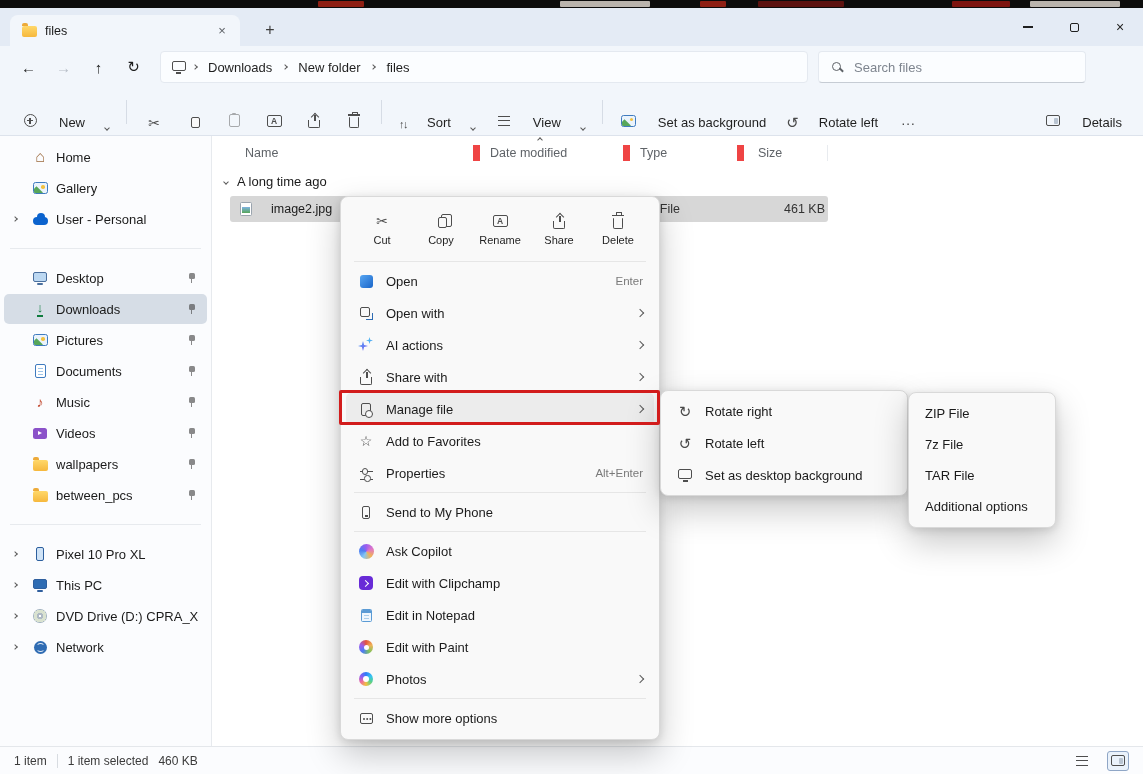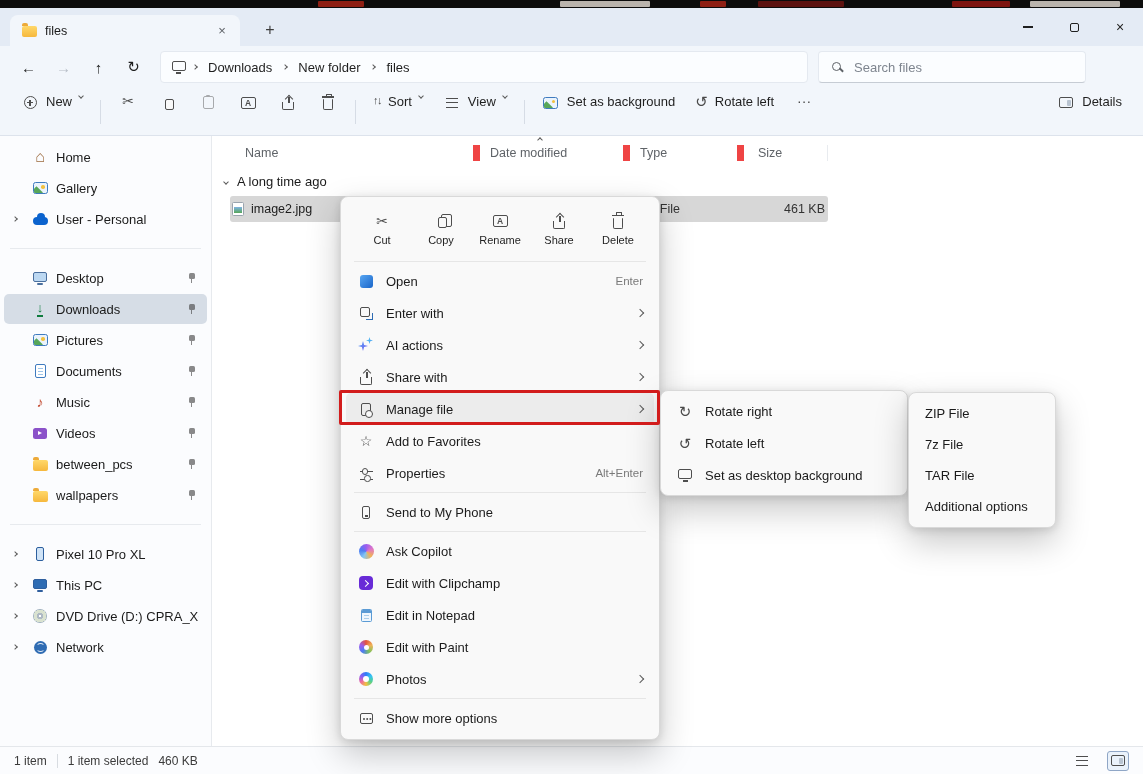--- a/index.html
+++ b/index.html
@@ -26,21 +26,21 @@
 .navbar{height:42px;background:#f2f6fb;display:flex;align-items:center;padding:0 12px;gap:2px;flex:none}
 .nav-btn{width:33px;height:32px;display:grid;place-items:center;font-size:15px;color:#1f1f1f;border-radius:4px;flex:none}
 .nav-btn.disabled{color:#b6bcc6}
 .addressbar{flex:1;max-width:648px;height:32px;margin:0 8px;background:#fbfdff;border:1px solid #e4e9f0;border-radius:4px;display:flex;align-items:center;padding:0 10px;gap:7px;font-size:13px}
 .crumb{padding:2px 4px;border-radius:3px;color:#1f1f1f;white-space:nowrap}
 .searchbox{width:268px;height:32px;background:#fbfdff;border:1px solid #e4e9f0;border-bottom-color:#c6ccd4;border-radius:4px;display:flex;align-items:center;padding:0 11px;gap:9px;flex:none}
 .searchbox input{border:none;outline:none;background:transparent;font:13px "Liberation Sans","DejaVu Sans",sans-serif;color:#0369a1;width:100%}
 .searchbox input::placeholder{color:#7e858f}
 
 .toolbar{height:48px;background:#f2f6fb;display:flex;align-items:center;padding:0 12px;gap:2px;border-bottom:1px solid #dde3ec;flex:none}
-.tb-btn{height:36px;display:flex;align-items:flex-start;gap:7px;padding:0 9px;border-radius:4px;font-size:13px;color:#1f1f1f;flex:none}
+.tb-btn{height:36px;display:flex;align-items:flex-end;gap:20px;padding:0 9px;border-radius:4px;font-size:13px;color:#1f1f1f;flex:none}
 .tb-btn.icon-only{width:38px;justify-content:center;padding:0}
 .tb-btn.disabled{opacity:.45}
 .tb-sep{width:1px;height:24px;background:#d6dce5;margin:0 6px;flex:none}
 .spacer{flex:1}
 
 
 .body{flex:1;display:flex;background:#fff;min-height:0}
 .sidebar{width:212px;flex:none;border-right:1px solid #e7eaee;background:#fbfcfe;padding:5px 0;overflow:hidden}
 .side-item{height:30px;margin:1px 4px;display:flex;align-items:center;gap:7px;padding:0 8px 0 2px;border-radius:5px;font-size:13px;white-space:nowrap;overflow:hidden}
 .side-item.selected{background:#d6dde6}
@@ -52,21 +52,21 @@
 .main{flex:1;position:relative;background:#fff;overflow:hidden}
 .col-headers{position:absolute;top:6px;left:0;right:0;height:22px;display:flex;align-items:center;font-size:12.5px;color:#5f6368}
 .col{display:flex;align-items:center;height:16px;border-right:7px solid #ef4444;position:relative}
 .col.c-name{width:268px;padding-left:33px}
 .col.c-date{width:150px;padding-left:10px}
 .col.c-type{width:114px;padding-left:10px}
 .col.c-size{width:84px;padding-left:14px;border-right:1px solid #e8ebef}
 .sort-caret{position:absolute;top:-7px;left:58px}
 .group-row{position:absolute;top:38px;left:12px;display:flex;align-items:center;gap:9px;font-size:13px;color:#1a1a1a}
 .file-row{position:absolute;top:60px;left:18px;width:598px;height:26px;background:#d7d7d7;border-radius:3px;display:flex;align-items:center;font-size:12.5px}
-.file-name{display:flex;align-items:center;gap:6px;padding-left:0}
+.file-name{display:flex;align-items:center;gap:18px;padding-left:8px}
 .file-type{position:absolute;left:402px;color:#333}
 .file-size{position:absolute;left:538px;width:57px;text-align:right;color:#333}
 
 
 .statusbar{height:28px;flex:none;border-top:1px solid #e4e7eb;background:#fbfcfe;display:flex;align-items:center;padding:0 14px;gap:10px;font-size:12px;color:#3b3b3b}
 .status-sep{width:1px;height:14px;background:#d8dce1}
 .view-toggle{width:22px;height:20px;display:grid;place-items:center;border-radius:3px;margin-left:4px}
 .view-toggle.active{border:1px solid #8fa6c6;background:#eaf2fb}
 
 
@@ -393,31 +393,31 @@
           <span class="side-label">Videos</span>
           <span class="pin-slot ico sm">
               <span class="sh-pin"></span>
             </span>
         </div>
         <div class="side-item">
           <span class="twist"></span>
           <span class="ico">
               <span class="sh-folder"></span>
             </span>
+          <span class="side-label">wallpapers</span>
+          <span class="pin-slot ico sm">
+              <span class="sh-pin"></span>
+            </span>
+        </div>
+        <div class="side-item">
+          <span class="twist"></span>
+          <span class="ico">
+              <span class="sh-folder"></span>
+            </span>
           <span class="side-label">between_pcs</span>
-          <span class="pin-slot ico sm">
-              <span class="sh-pin"></span>
-            </span>
-        </div>
-        <div class="side-item">
-          <span class="twist"></span>
-          <span class="ico">
-              <span class="sh-folder"></span>
-            </span>
-          <span class="side-label">wallpapers</span>
           <span class="pin-slot ico sm">
               <span class="sh-pin"></span>
             </span>
         </div>
         <div class="side-sep"></div>
         <div class="side-item">
           <span class="twist">
               <span class="chev tiny"></span>
             </span>
           <span class="ico">
@@ -541,21 +541,21 @@
       <span class="ico">
           <span class="sh-open"></span>
         </span>
       <span>Open</span>
       <span class="shortcut">Enter</span>
     </div>
     <div class="menu-item">
       <span class="ico">
           <span class="sh-openwith"></span>
         </span>
-      <span>Enter with</span>
+      <span>Open with</span>
       <span class="chev sub-arrow"></span>
     </div>
     <div class="menu-item">
       <span class="ico">
           <span class="sh-spark"></span>
         </span>
       <span>AI actions</span>
       <span class="chev sub-arrow"></span>
     </div>
     <div class="menu-item">

